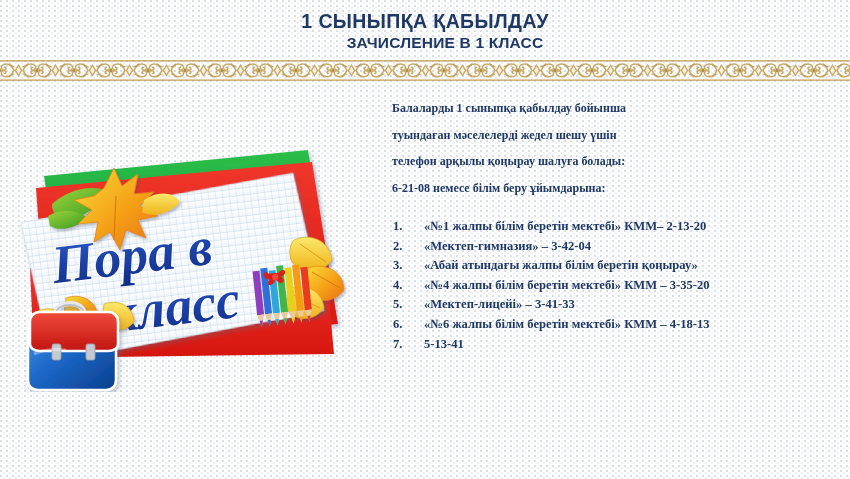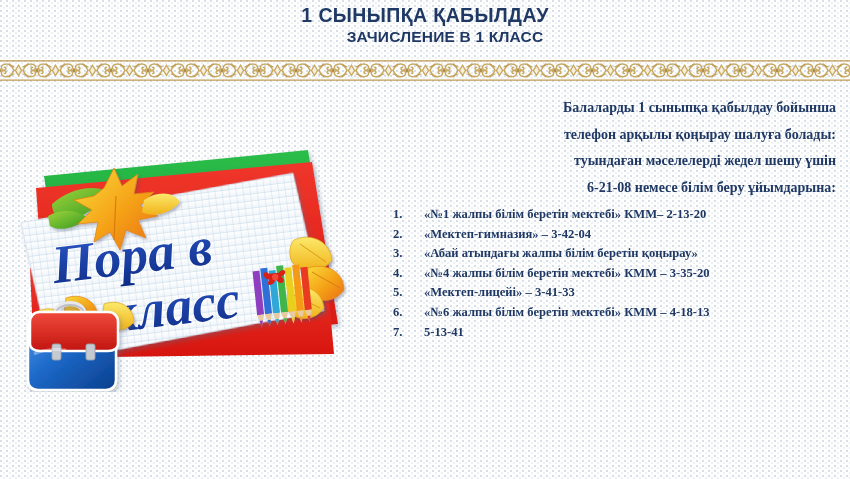--- a/index.html
+++ b/index.html
@@ -20,21 +20,21 @@
       radial-gradient(circle at 1px 1px, rgba(170,190,215,.22) 0.7px, transparent 0.9px);
     background-size:6px 5px, 6px 5px;
     background-position:0 0, 3px 2px;
     overflow:hidden;
   }
 
   
   #header{
     position:absolute;left:0;top:0;width:850px;height:52px;
     display:flex;flex-direction:column;align-items:center;justify-content:flex-start;
-    padding-top:4px;box-sizing:border-box;
+    padding-top:10px;box-sizing:border-box;
     z-index:6;
   }
   .title1{
     font-family:"Liberation Sans",sans-serif;
     font-weight:bold;font-size:19.5px;letter-spacing:.4px;
     color:#1F3864;line-height:23px;white-space:nowrap;
   }
   .title2{
     font-family:"Liberation Sans",sans-serif;
     font-weight:bold;font-size:15.5px;letter-spacing:.2px;
@@ -55,23 +55,23 @@
   }
   #illus svg{display:block;width:390px;height:300px;}
 
   
   #rightcol{
     position:absolute;left:388px;top:95px;width:452px;
     z-index:4;
   }
   #para{
     font-family:"Liberation Serif",serif;
-    font-weight:bold;font-size:14px;line-height:26.5px;
-    color:#1F3864;text-align:right;
-    margin:0 0 4px 0;padding:0 4px;
+    font-weight:bold;font-size:12px;line-height:26.5px;
+    color:#1F3864;text-align:left;
+    margin:0 0 16px 0;padding:0 4px;
   }
   #para span{display:block;white-space:nowrap;}
 
   #schoollist{
     margin:0;padding:0;list-style:none;
   }
   #schoollist li{
     display:flex;align-items:flex-start;
     font-family:"Liberation Serif",serif;
     font-weight:bold;font-size:12.6px;line-height:19.6px;
@@ -298,22 +298,22 @@
 
         <path d="M26 262 C34 258 46 257 58 258" fill="none" stroke="#FFFFFF" stroke-opacity="0.35" stroke-width="3"></path>
       </g>
     </svg>
   </div>
 
   <div id="rightcol">
 
     <div id="para">
       <span>Балаларды 1 сыныпқа қабылдау бойынша</span>
+      <span>туындаған мәселелерді жедел шешу үшін</span>
       <span>телефон арқылы қоңырау шалуға болады:</span>
-      <span>туындаған мәселелерді жедел шешу үшін</span>
       <span>6-21-08 немесе білім беру ұйымдарына:</span>
     </div>
 
     <ol id="schoollist">
       <li>
         <span class="li-num">1.</span>
         <span class="li-txt"><span>«№1 жалпы білім беретін мектебі» КММ– 2-13-20</span></span>
       </li>
       <li>
         <span class="li-num">2.</span>

